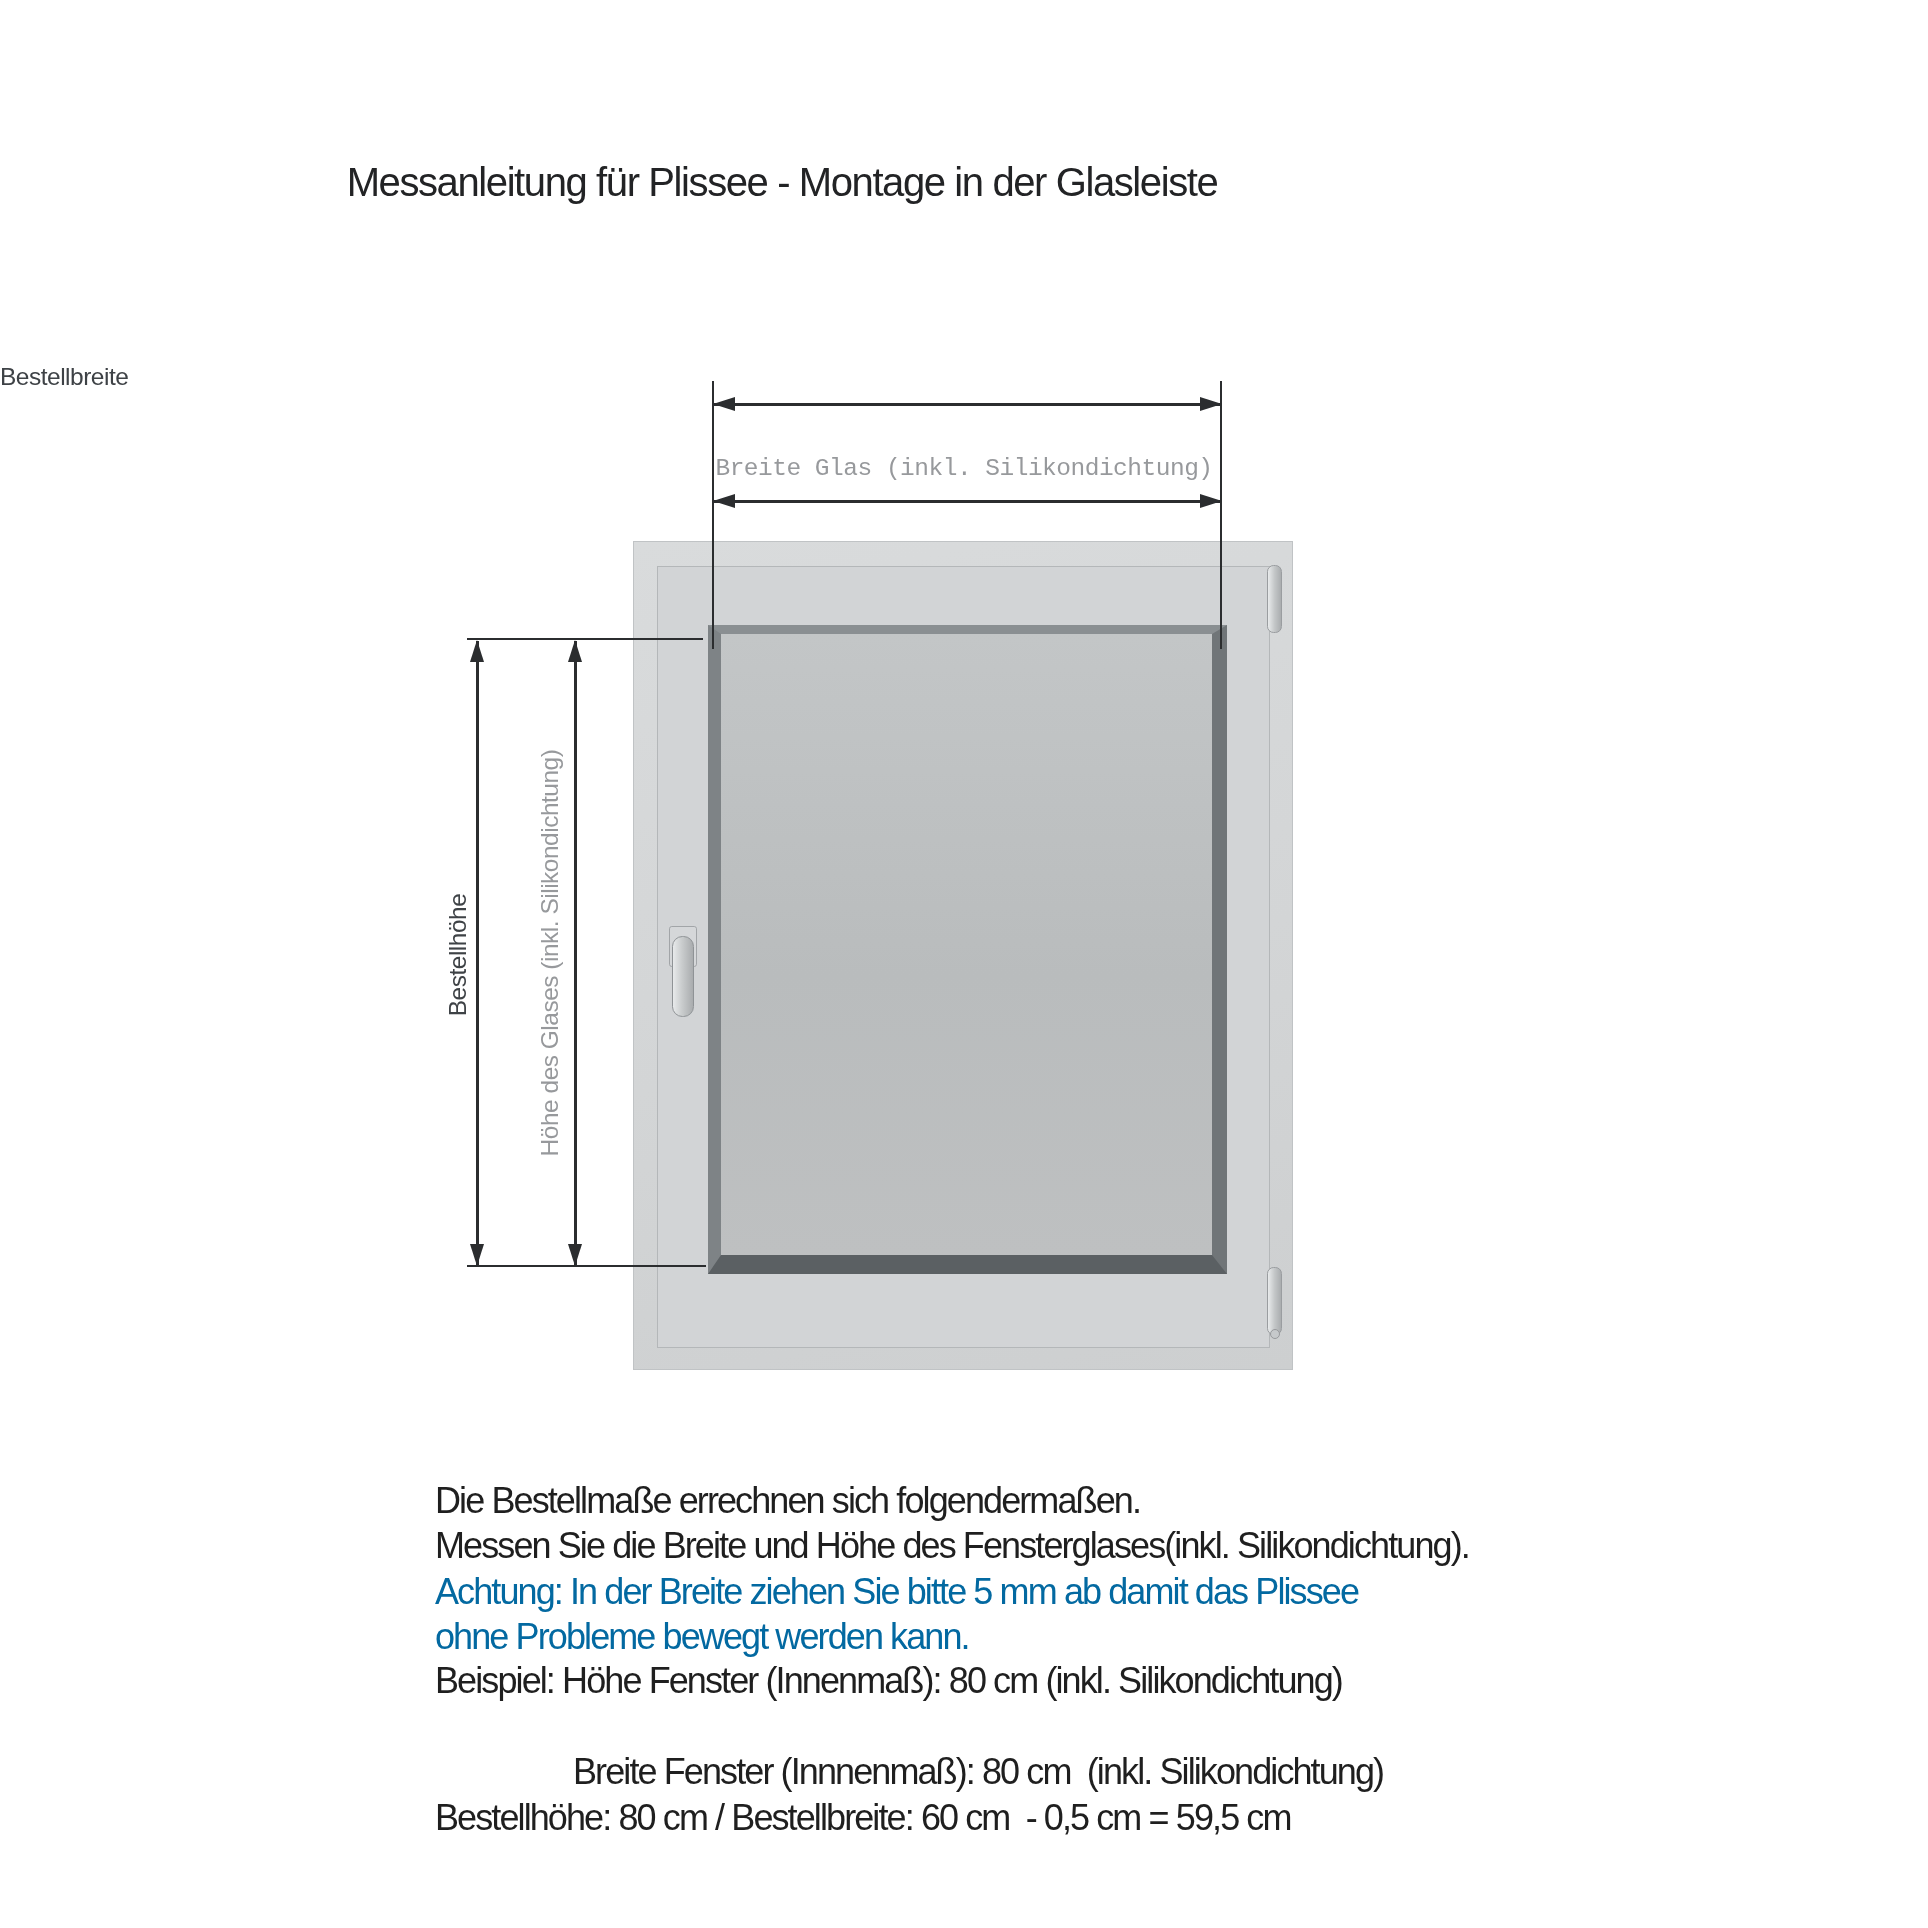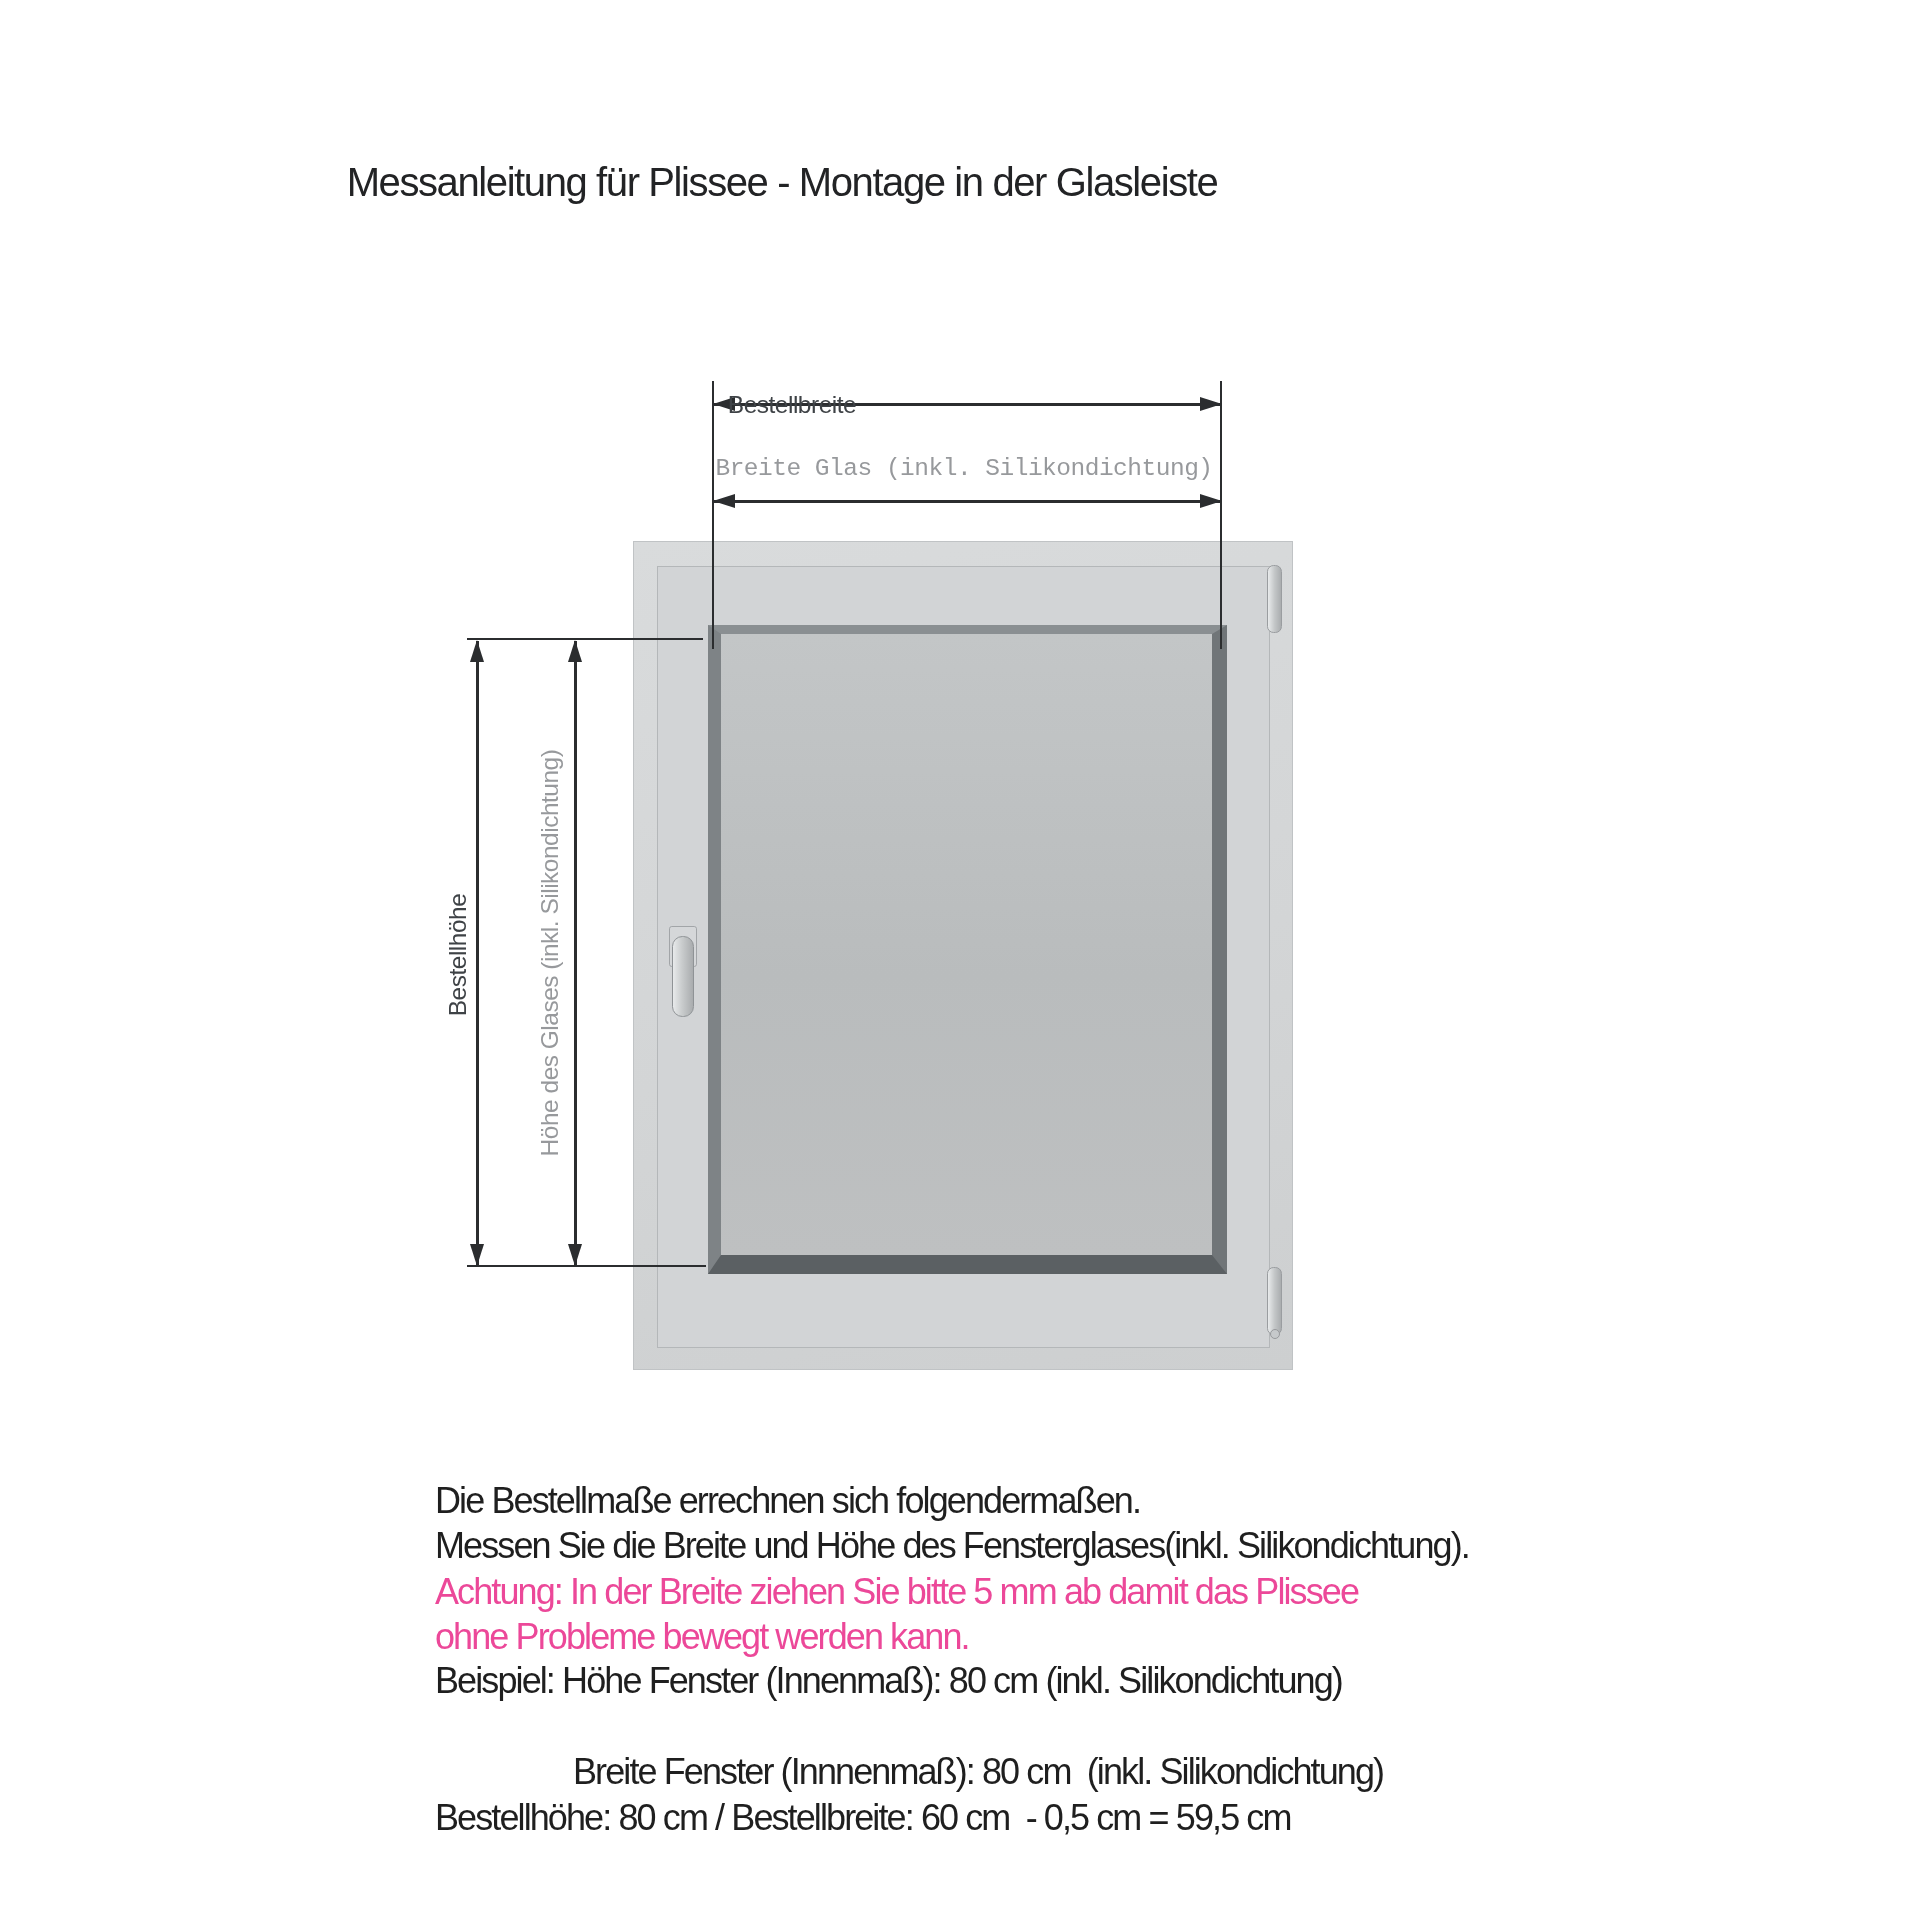--- a/index.html
+++ b/index.html
@@ -69,29 +69,29 @@
   .ah.a1l{left:713px;top:397px;}  .ah.a1r{left:1200px;top:397px;}
   .ah.a2l{left:713px;top:494px;}  .ah.a2r{left:1200px;top:494px;}
   .ah.aAu{left:470px;top:640px;}  .ah.aAd{left:470px;top:1244px;}
   .ah.aBu{left:568px;top:640px;}  .ah.aBd{left:568px;top:1244px;}
   
   .dim-label{
     position:absolute;font-size:24.5px;letter-spacing:-0.5px;white-space:nowrap;
   }
   .dim-label.dark{color:#3e4246;}
   .dim-label.gray{color:#97999c;}
-  .lbl-order-width{left:0;top:363px;width:1584px;text-align:center;margin-top:28px;}
+  .lbl-order-width{left:0;top:363px;width:1584px;text-align:left;}
   .lbl-glass-width{left:0;top:455px;width:1928px;text-align:center;font-family:Liberation Mono, monospace;}
   .lbl-order-height{left:458px;top:955px;transform:translate(-50%,-50%) rotate(-90deg);}
   .lbl-glass-height{left:550px;top:953px;transform:translate(-50%,-50%) rotate(-90deg);}
   
   .txt{
     position:absolute;font-size:36px;letter-spacing:-1.9px;white-space:pre;color:#1f1f1f;
   }
-  .txt.red{color:#ec4899;}
+  .txt.red{color:#0369a1;}
   .t1{left:435px;top:1480px;}
   .t2{left:435px;top:1525px;}
   .t3{left:435px;top:1571px;}
   .t4{left:435px;top:1616px;}
   .t5{left:435px;top:1660px;}
   .t6{left:573px;top:1751px;}
   .t7{left:435px;top:1797px;}
 </style>
 </head>
 <body>

